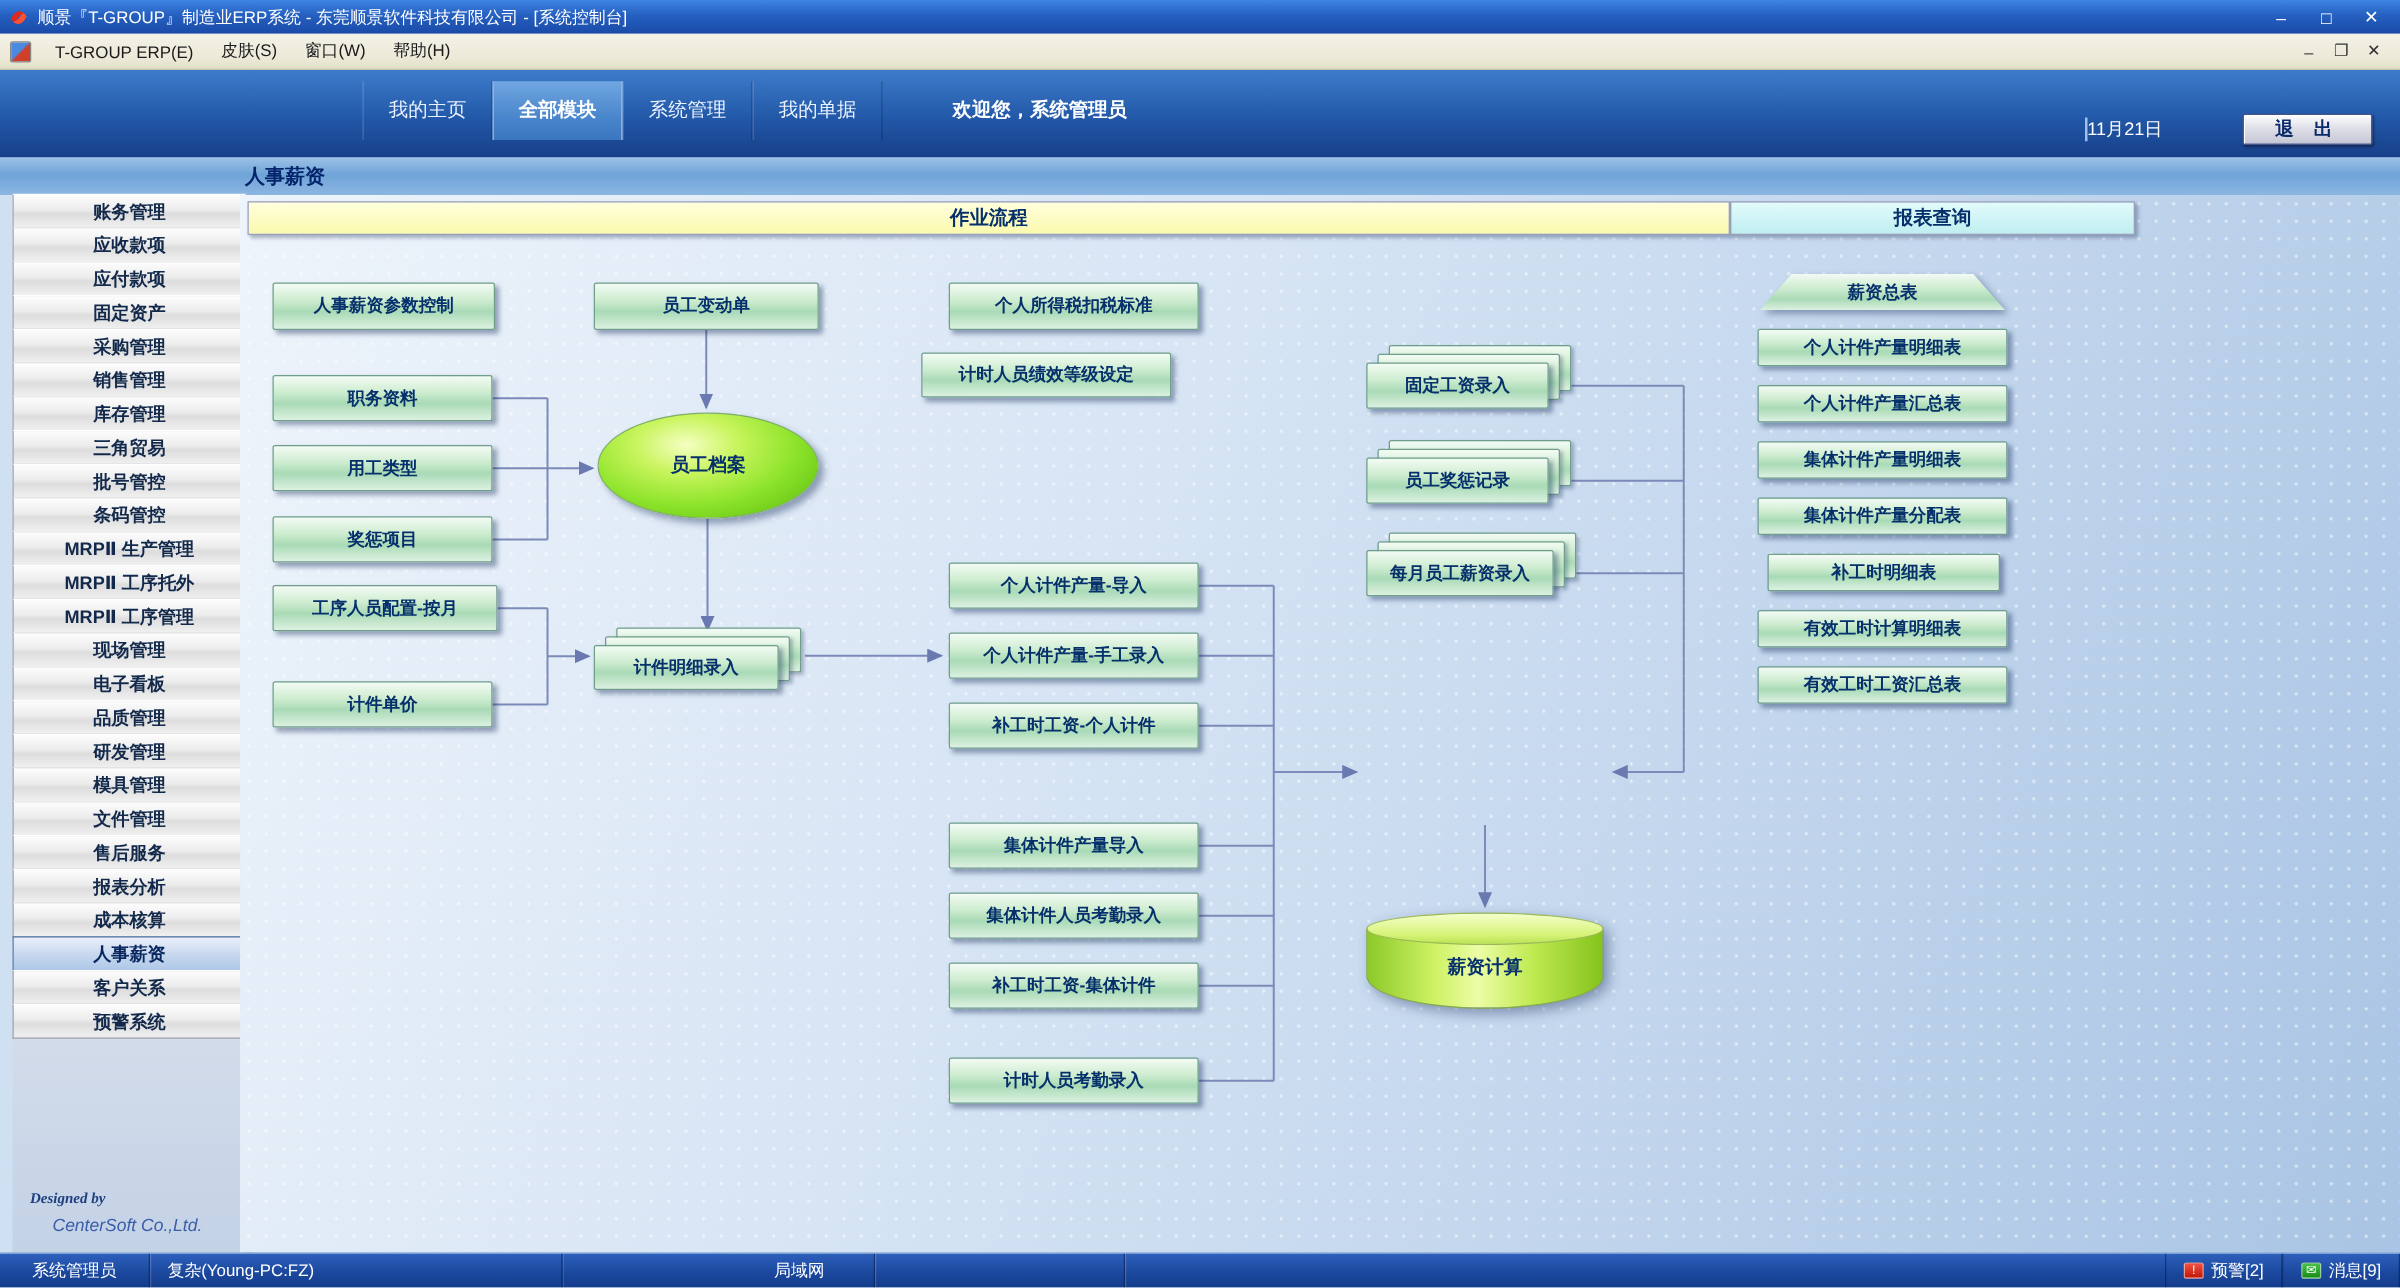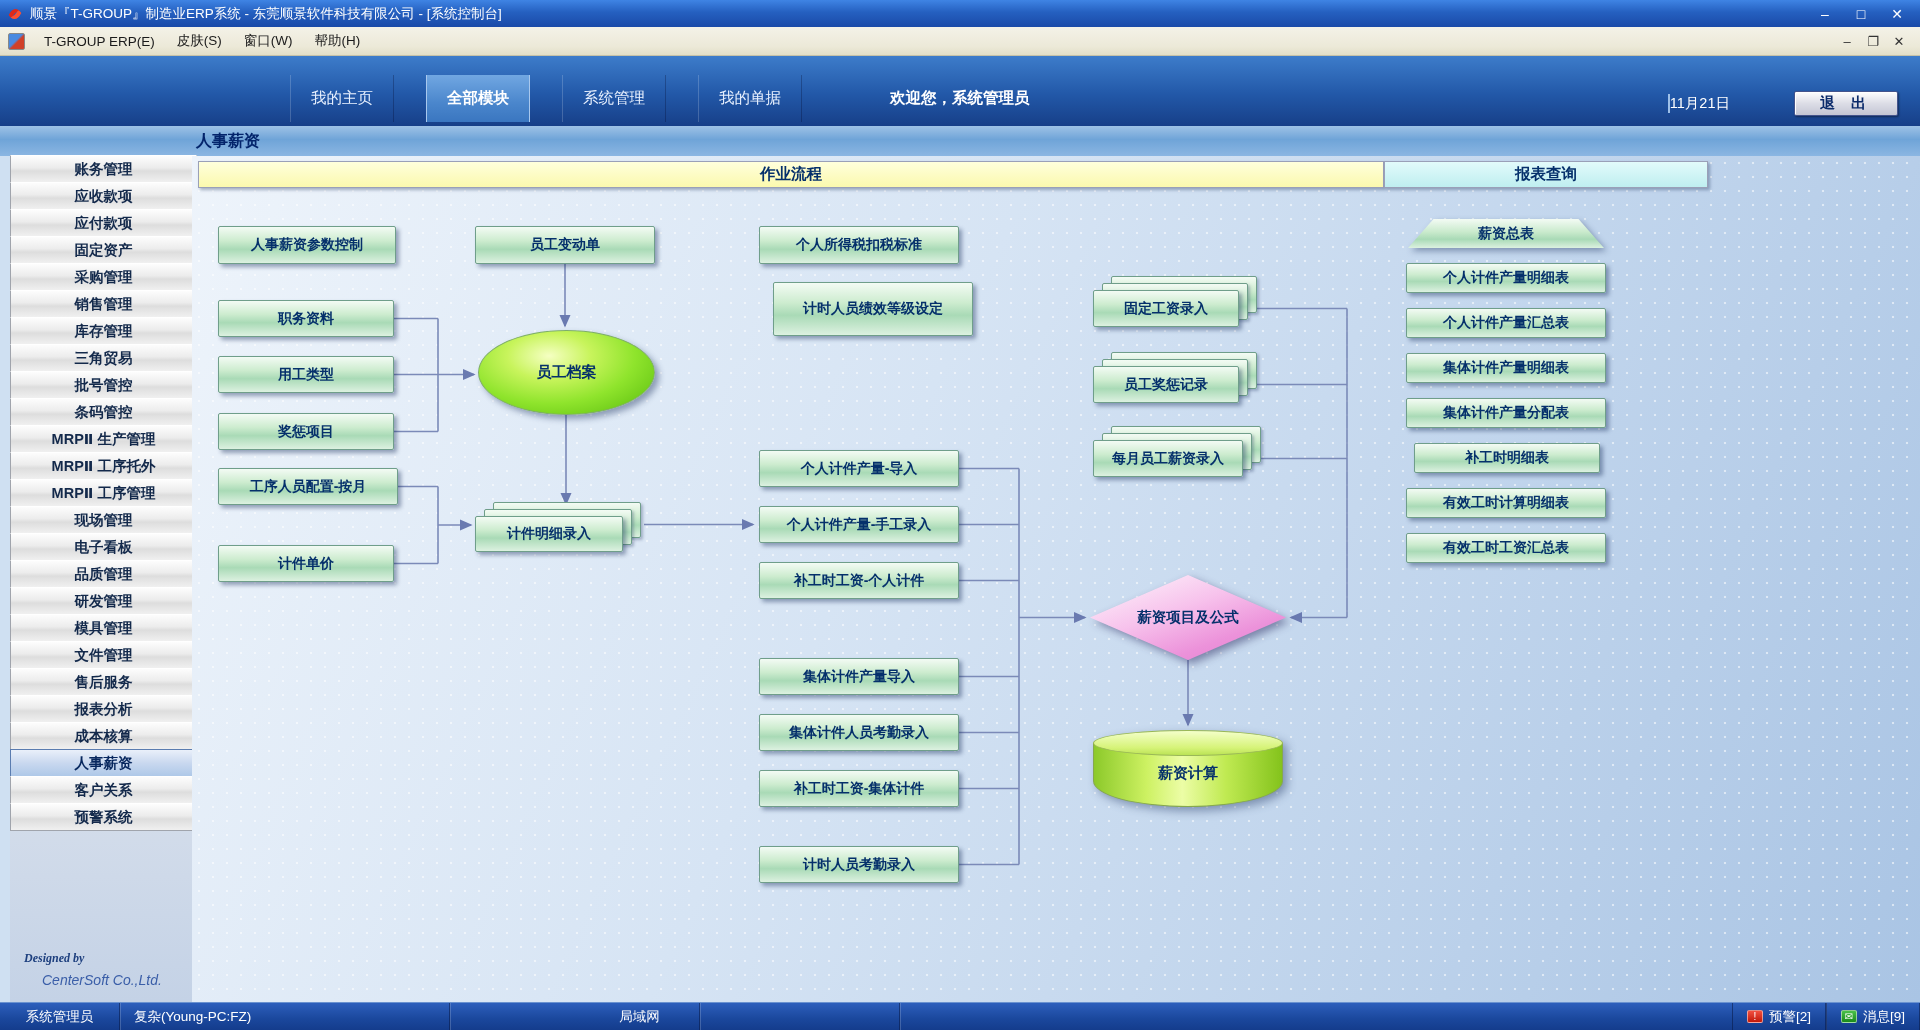--- a/index.html
+++ b/index.html
@@ -29,21 +29,21 @@
   .mb-btn { width:26px; height:20px; display:flex; align-items:center; justify-content:center;
     color:#333; font-size:13px; cursor:pointer; }
 
   
   .appheader { position:absolute; left:0; top:56px; width:1920px; height:70px;
     background:linear-gradient(180deg,#3d7cca 0%,#2258a8 55%,#173f88 100%); }
   .brand { position:absolute; left:10px; top:6px; display:flex; align-items:center; }
   .brand svg { width:52px; height:46px; }
   .brand .brand-text { color:#fff; font-size:30px; font-weight:bold; font-style:italic;
     letter-spacing:2px; text-shadow:2px 2px 3px rgba(0,0,0,.5); margin-left:6px; }
-  .nav-row { position:absolute; left:290px; bottom:4px; height:47px; display:flex; align-items:stretch;gap:32px; }
+  .nav-row { position:absolute; left:290px; bottom:14px; height:47px; display:flex; align-items:stretch; }
   .nav-tab { width:104px; display:flex; align-items:center; justify-content:center;
     color:#eaf2ff; font-size:15.5px; cursor:pointer;
     border-left:1px solid rgba(255,255,255,.18); border-right:1px solid rgba(0,0,30,.25); }
   .nav-tab.active { background:linear-gradient(180deg,#71a7e2,#4a86cc 60%,#3a76c0);
     color:#fff; font-weight:bold; border-left:1px solid #a8c8ee; border-right:1px solid #a8c8ee; }
   .welcome { margin-left:56px; align-self:center; color:#fff; font-size:15.5px; font-weight:bold; }
   .hdr-right { position:absolute; right:22px; bottom:10px; display:flex; align-items:center; }
   .hdr-date { color:#fff; font-size:14.5px; border-left:2px solid #9ec0e8; margin-right:64px; }
   .exit-btn { width:104px; height:25px; display:flex; align-items:center; justify-content:center;
     background:linear-gradient(180deg,#fefefe,#dcdde6 50%,#c4c6d4);
@@ -241,21 +241,21 @@
     <path d="M1155,461.5 H1099" fill="none" stroke="#7b8ab8" stroke-width="1.6" marker-end="url(#arr)"></path>
     <path d="M996,504 V569" fill="none" stroke="#7b8ab8" stroke-width="1.6" marker-end="url(#arr)"></path>
   </svg>
 
   <div class="sec-bar sec-flow">作业流程</div>
   <div class="sec-bar sec-rep">报表查询</div>
 
   <div class="fbox" style="left:26px;top:70px;width:178px;height:38px">人事薪资参数控制</div>
   <div class="fbox" style="left:283px;top:70px;width:180px;height:38px">员工变动单</div>
   <div class="fbox" style="left:567px;top:70px;width:200px;height:38px">个人所得税扣税标准</div>
-  <div class="fbox" style="left:581px;top:126px;width:200px;height:54px">计时人员绩效等级设定</div>
+  <div class="fbox" style="left:545px;top:126px;width:200px;height:36px">计时人员绩效等级设定</div>
   <div class="fbox" style="left:26px;top:144px;width:176px;height:37px">职务资料</div>
   <div class="fbox" style="left:26px;top:200px;width:176px;height:37px">用工类型</div>
   <div class="fbox" style="left:26px;top:257px;width:176px;height:37px">奖惩项目</div>
   <div class="ellipse" style="left:286px;top:174px;width:177px;height:85px">员工档案</div>
   <div class="fbox" style="left:26px;top:312px;width:180px;height:37px">工序人员配置-按月</div>
   <div class="fbox" style="left:26px;top:389px;width:176px;height:37px">计件单价</div>
 
   <div class="stack" style="left:283px;top:360px;width:148px;height:36px">
     <div class="layer l2"></div>
     <div class="layer l1"></div>
@@ -279,23 +279,20 @@
     <div class="layer l2"></div>
     <div class="layer l1"></div>
     <div class="fbox front">员工奖惩记录</div>
   </div>
   <div class="stack" style="left:901px;top:284px;width:150px;height:37px">
     <div class="layer l2"></div>
     <div class="layer l1"></div>
     <div class="fbox front">每月员工薪资录入</div>
   </div>
 
-  <div class="diamond-wrap" style="left:898px;top:419px;width:196px;height:85px">
-    <div class="diamond">薪资项目及公式</div>
-  </div>
 
   <div class="cyl" style="left:901px;top:574px;width:190px;height:77px">
     <div class="cyl-body"></div>
     <div class="cyl-top"></div>
     <div class="cyl-label">薪资计算</div>
   </div>
 
   <div class="trap-wrap" style="left:1216px;top:63px;width:196px;height:29px">
     <div class="trap">薪资总表</div>
   </div>

